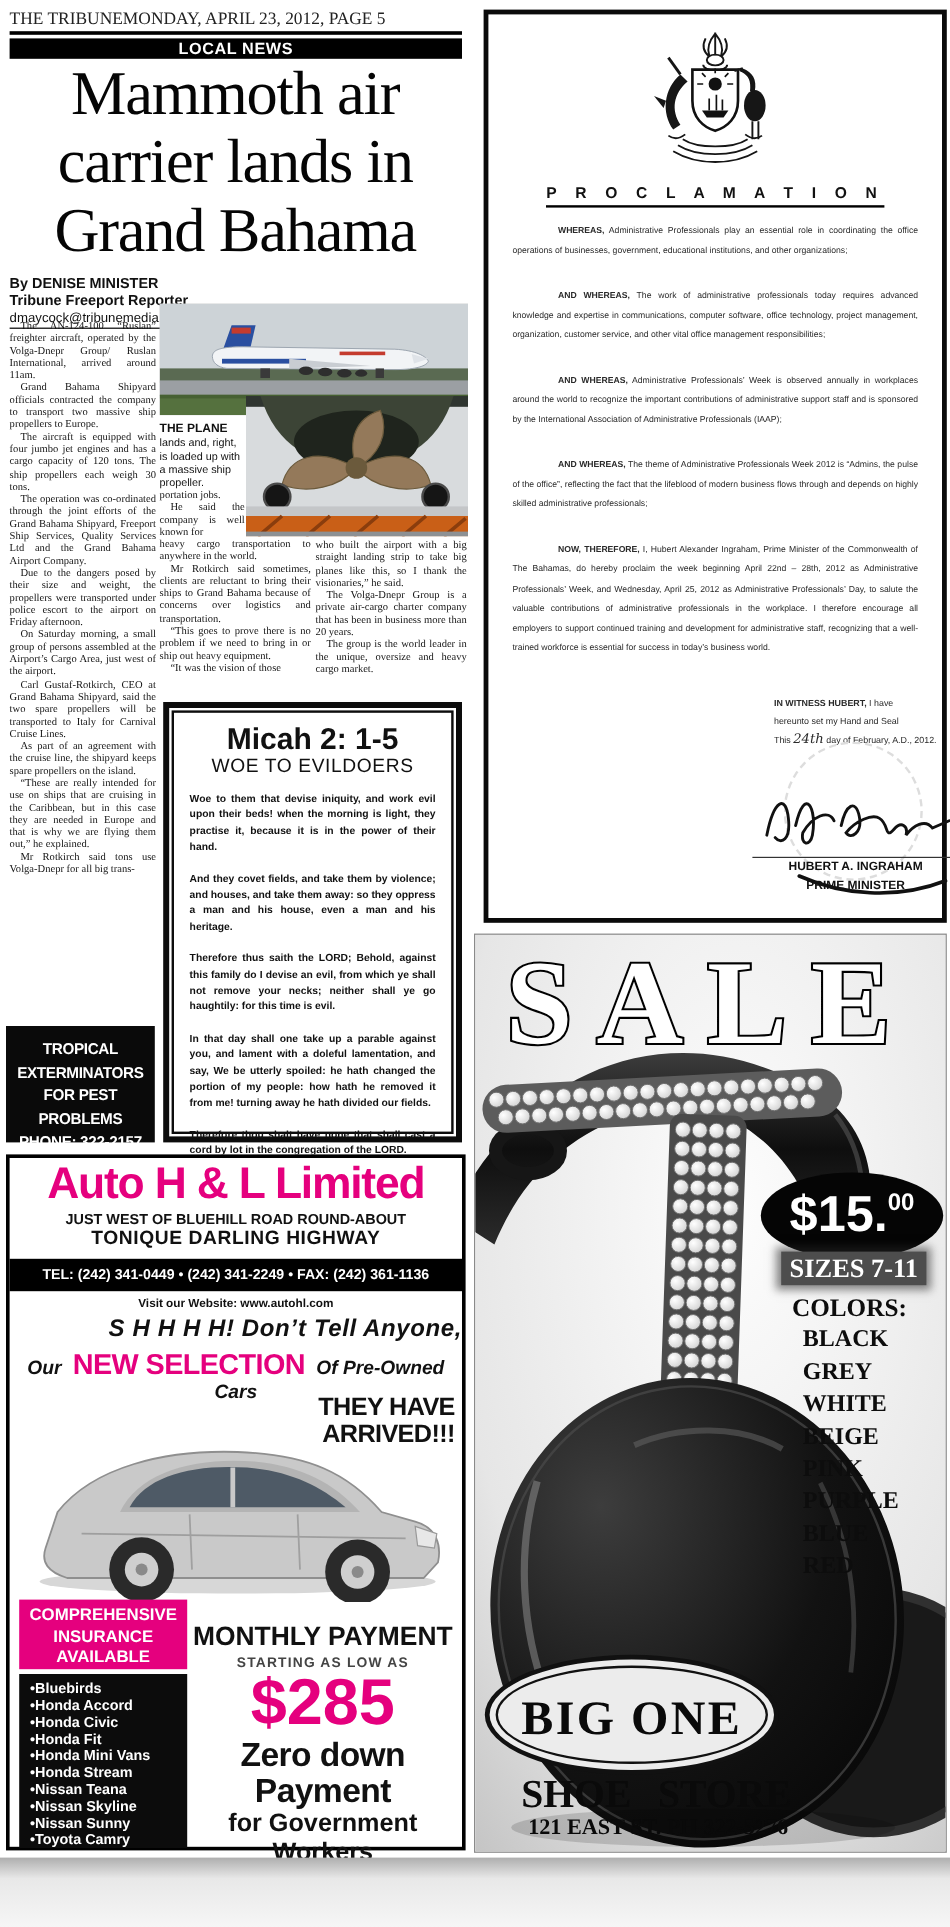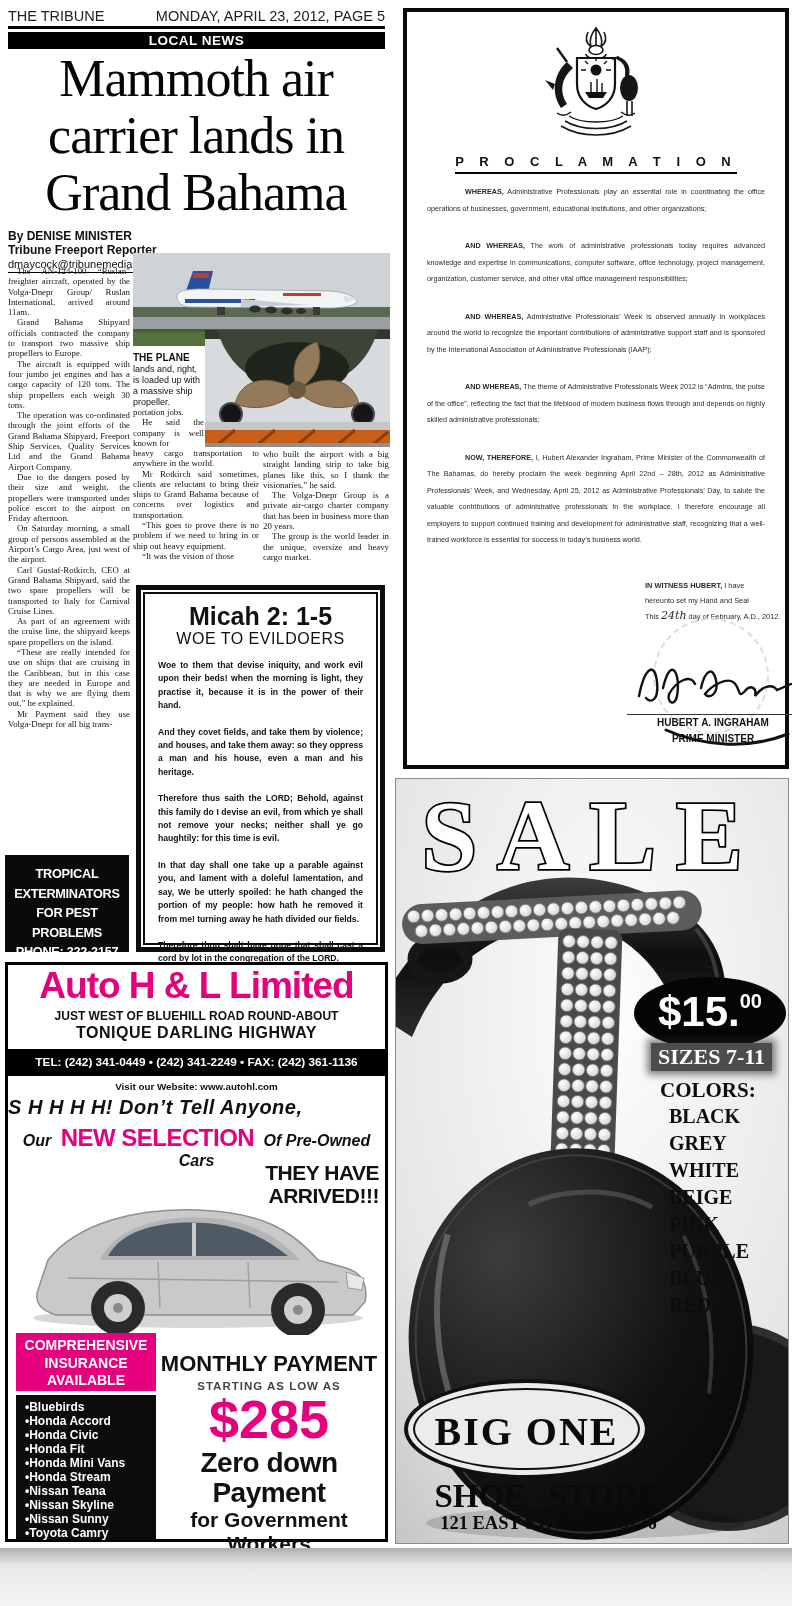--- a/index.html
+++ b/index.html
@@ -1,22 +1,22 @@
 <!DOCTYPE html>
 <html><head>
 <meta charset="utf-8">
 <style>
   html,body{margin:0;padding:0;background:#fff;}
   .page{position:relative;width:792px;height:1606px;background:#fff;overflow:hidden;
         font-family:"Liberation Serif",serif;color:#111;}
   .abs{position:absolute;}
 
   
-  .masthead{left:8px;top:8px;width:377px;display:flex;justify-content:space-between;
-            font-family:Liberation Sans, sans-serif;font-size:14.5px;color:#222;gap:15px;}
+  .masthead{left:8px;top:8px;width:377px;display:flex;justify-content:flex-start;
+            font-family:Liberation Serif, serif;font-size:14.5px;color:#222;}
   .masthead-rule{left:8px;top:26px;width:377px;border-top:3px solid #000;}
   .section-banner{left:8px;top:32px;width:377px;height:17px;background:#000;color:#fff;
             font-family:"Liberation Sans",sans-serif;font-weight:bold;font-size:13.5px;
             line-height:17px;text-align:center;letter-spacing:.5px;}
 
   
   .headline{left:0;top:50px;width:392px;text-align:center;font-size:52px;line-height:57px;
             letter-spacing:-1px;color:#050505;}
   .byline{left:8px;top:229px;font-family:"Liberation Sans",sans-serif;font-weight:bold;
           font-size:12px;line-height:14px;}
@@ -60,21 +60,21 @@
   .auto-ad{left:5px;top:962px;width:383px;height:580px;border:3px solid #000;
            box-sizing:border-box;background:#fff;font-family:"Liberation Sans",sans-serif;}
   .auto-ad > div{position:absolute;}
   .auto-title{top:0;width:100%;text-align:center;font-weight:bold;font-size:37px;
            letter-spacing:-1px;}
   .auto-addr1{top:44px;width:100%;text-align:center;font-weight:bold;font-size:12px;}
   .auto-addr2{top:59px;width:100%;text-align:center;font-weight:bold;font-size:16px;letter-spacing:.5px;}
   .auto-telbar{top:84px;left:0;right:0;height:27px;background:#000;color:#fff;font-weight:bold;
            font-size:11.8px;line-height:27px;text-align:center;}
   .auto-web{top:116px;width:100%;text-align:center;font-weight:bold;font-size:9.8px;}
-  .auto-shhh{top:131px;width:100%;text-align:left;font-weight:bold;font-style:italic;
+  .auto-shhh{top:131px;width:100%;text-align:right;font-weight:bold;font-style:italic;
            font-size:20px;letter-spacing:.5px;}
   .auto-selrow{top:159px;width:100%;text-align:center;}
   .auto-selrow .our{font-weight:bold;font-style:italic;font-size:16px;}
   .auto-selrow .sel{font-weight:bold;font-size:24px;letter-spacing:-.5px;margin:0 5px;}
   .auto-selrow .pre{font-weight:bold;font-style:italic;font-size:16px;}
   .auto-arrived{top:196px;right:6px;text-align:right;font-weight:bold;font-size:21px;
            line-height:23px;letter-spacing:-.5px;}
   .auto-car{left:0;top:195px;width:365px;height:175px;}
   .auto-ins{left:8px;top:368px;width:140px;height:58px;color:#fff;text-align:center;
            font-weight:bold;font-size:14px;line-height:17.5px;padding-top:4px;box-sizing:border-box;}
@@ -218,21 +218,21 @@
   <div class="abs body-col col1">
     <p>The AN-124-100 “Ruslan” freighter aircraft, operated by the Volga-Dnepr Group/ Ruslan International, arrived around 11am.</p>
     <p>Grand Bahama Shipyard officials contracted the company to transport two massive ship propellers to Europe.</p>
     <p>The aircraft is equipped with four jumbo jet engines and has a cargo capacity of 120 tons. The ship propellers each weigh 30 tons.</p>
     <p>The operation was co-ordinated through the joint efforts of the Grand Bahama Shipyard, Freeport Ship Services, Quality Services Ltd and the Grand Bahama Airport Company.</p>
     <p>Due to the dangers posed by their size and weight, the propellers were transported under police escort to the airport on Friday afternoon.</p>
     <p>On Saturday morning, a small group of persons assembled at the Airport’s Cargo Area, just west of the airport.</p>
     <p>Carl Gustaf-Rotkirch, CEO at Grand Bahama Shipyard, said the two spare propellers will be transported to Italy for Carnival Cruise Lines.</p>
     <p>As part of an agreement with the cruise line, the shipyard keeps spare propellers on the island.</p>
     <p>“These are really intended for use on ships that are cruising in the Caribbean, but in this case they are needed in Europe and that is why we are flying them out,” he explained.</p>
-    <p>Mr Payment said they use Volga-Dnepr for all big trans-</p>
+    <p>Mr Rotkirch said tons use Volga-Dnepr for all big trans-</p>
   </div>
 
   <div class="abs body-col col2n">
     <p class="noind">portation jobs.</p>
     <p>He said the company is well known for</p>
   </div>
 
   <div class="abs body-col col2w">
     <p class="noind">heavy cargo transportation to anywhere in the world.</p>
     <p>Mr Rotkirch said sometimes, clients are reluctant to bring their ships to Grand Bahama because of concerns over logistics and transportation.</p>

